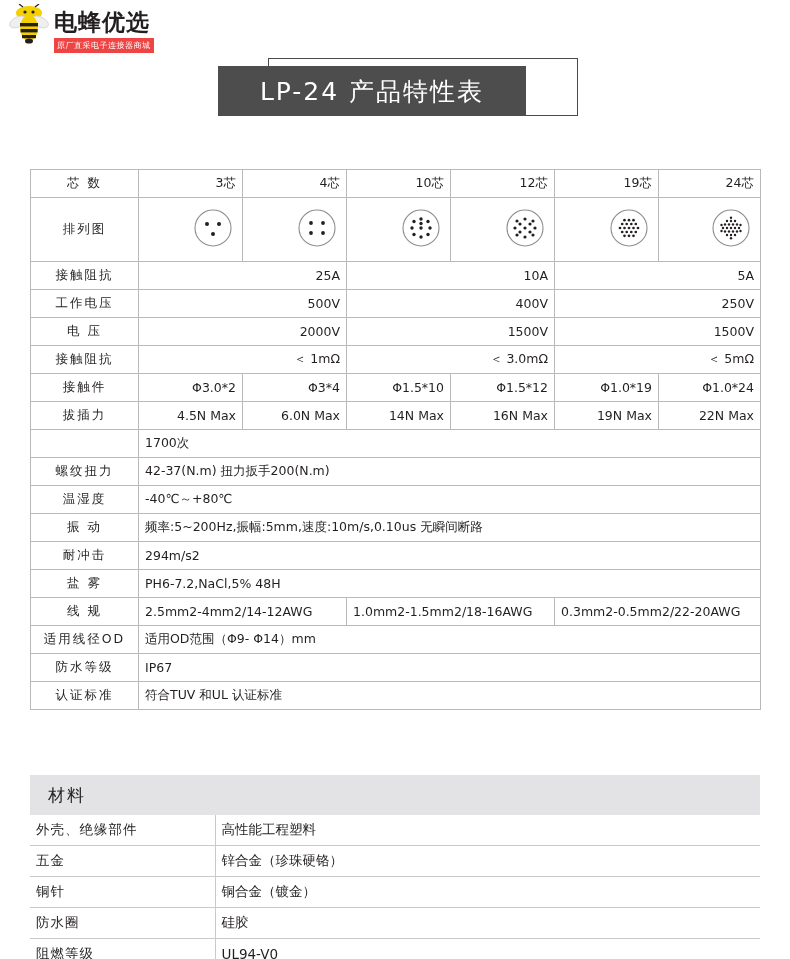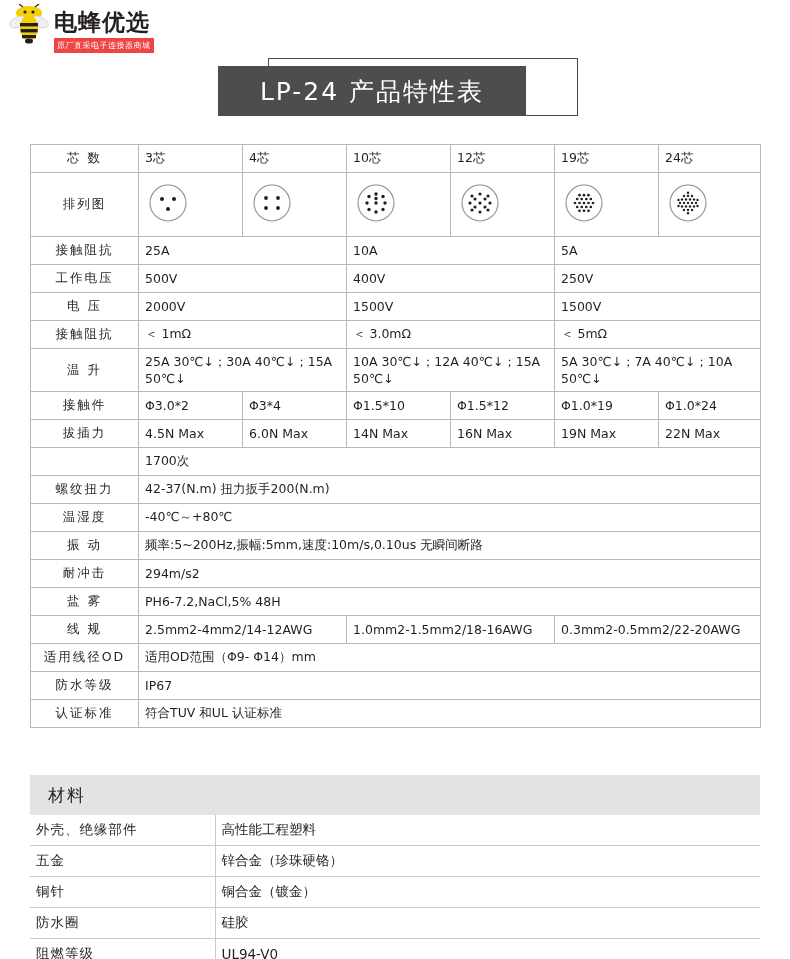--- a/index.html
+++ b/index.html
@@ -44,36 +44,36 @@
   .title-bar {
     position: absolute; left: 0; top: 8px; width: 308px; height: 50px;
     background: #4d4d4d; color: #ffffff;
     display: flex; align-items: center; justify-content: center;
     font-size: 25px; letter-spacing: 2px;
     font-family: "DejaVu Sans", sans-serif;
   }
 
   
   .spec-table {
-    position: absolute; left: 30px; top: 144px; width: 730px;
+    position: absolute; left: 30px; top: 169px; width: 730px;
     border-collapse: collapse;
     table-layout: fixed;
   }
   .spec-table td {
     border: 1px solid #b9b9b9;
     font-size: 12.5px;
     padding: 5px 6px;
     color: #231f20;
     vertical-align: middle;
     font-family: "DejaVu Sans", sans-serif;
   }
   .lbl {
     width: 108px; text-align: center; letter-spacing: 2px; font-size: 13px;
   }
-  .ctr { text-align: left; }
+  .ctr { text-align: right; }
   .lft { text-align: left; padding-left: 10px; }
   .row-h { height: 26px; }
   .pin-row td { height: 64px; }
 
   
   .conn { display: inline-block; }
   .conn svg { display: block; margin: 0 auto; }
 
   
   .mat-wrap { position: absolute; left: 30px; top: 757px; width: 730px; }
@@ -296,26 +296,20 @@
         <td class="ctr" colspan="2">1500V</td>
       </tr>
 
       <tr class="row-h">
         <td class="lbl">接触阻抗</td>
         <td class="ctr" colspan="2">＜ 1mΩ</td>
         <td class="ctr" colspan="2">＜ 3.0mΩ</td>
         <td class="ctr" colspan="2">＜ 5mΩ</td>
       </tr>
 
-      <tr>
-        <td class="lbl">温  升</td>
-        <td class="lft" colspan="2">25A 30℃↓；30A 40℃↓；15A 50℃↓</td>
-        <td class="lft" colspan="2">10A 30℃↓；12A 40℃↓；15A 50℃↓</td>
-        <td class="lft" colspan="2">5A 30℃↓；7A 40℃↓；10A 50℃↓</td>
-      </tr>
 
       <tr class="row-h">
         <td class="lbl">接触件</td>
         <td class="ctr">Φ3.0*2</td>
         <td class="ctr">Φ3*4</td>
         <td class="ctr">Φ1.5*10</td>
         <td class="ctr">Φ1.5*12</td>
         <td class="ctr">Φ1.0*19</td>
         <td class="ctr">Φ1.0*24</td>
       </tr>

